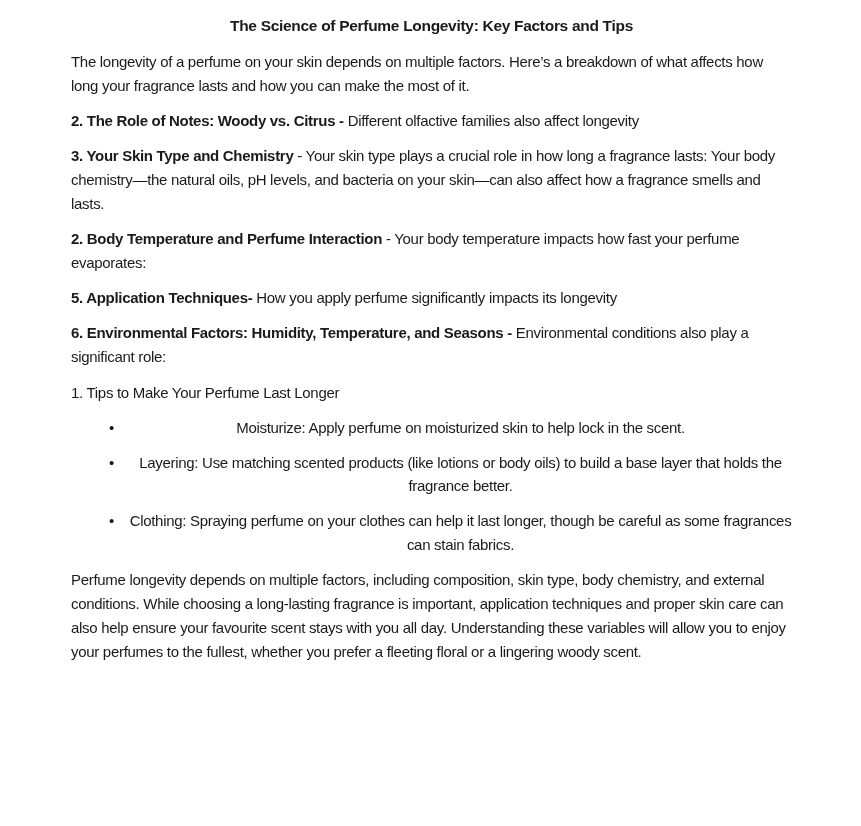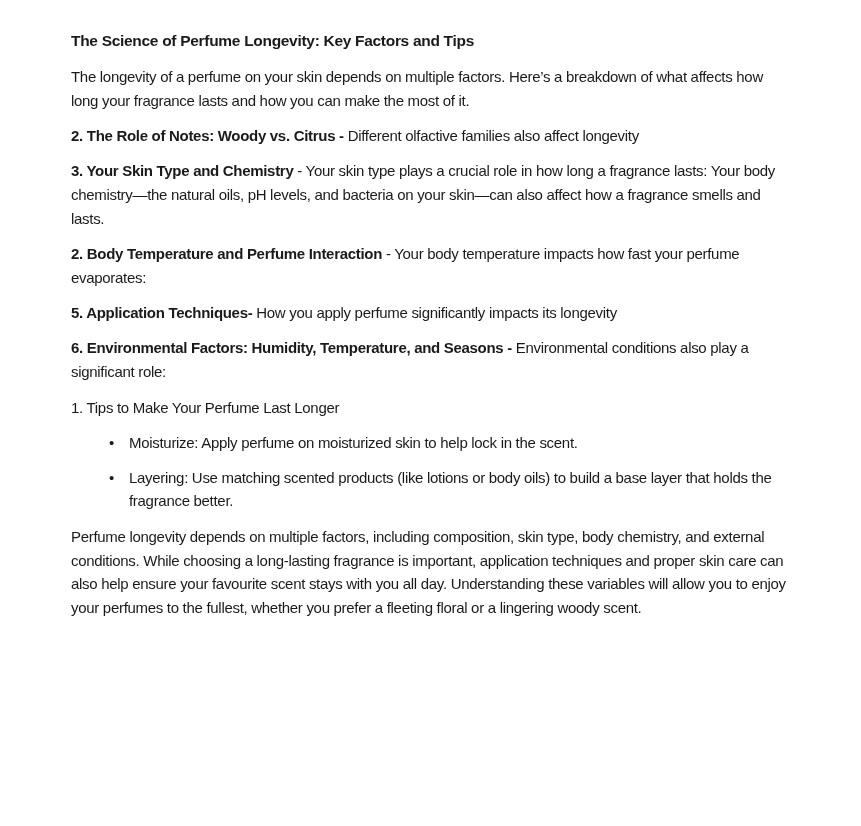--- a/index.html
+++ b/index.html
@@ -21,36 +21,37 @@
     background: #ffffff;
     padding: 14px 69px 20px 71px;
     font-size: 15px;
     line-height: 23.8px;
     letter-spacing: -0.3px;
     cursor: text;
   }
   .doc-title {
     font-size: 15.5px;
     font-weight: 700;
-    text-align: left;
-    margin: 15px 0 12px 0;
+    text-align: center;
+    margin: 0 0 12px 0;
   }
   p {
     margin: 11.5px 0;
   }
   .bold {
     font-weight: 400;
   }
   strong {
     font-weight: 700;
   }
   ul.tips-list {
     margin: 11px 0;
     padding: 0;
     list-style: none;
+    text-align: center;
   }
   ul.tips-list li {
     position: relative;
     padding-left: 58px;
     margin: 0 0 11px 0;
   }
   ul.tips-list li::before {
     content: "\2022";
     position: absolute;
     left: 38px;
@@ -83,17 +84,18 @@
 
   <p><strong>5. Application Techniques- </strong><span>How you apply perfume significantly impacts its longevity</span></p>
 
   <p><strong>6. Environmental Factors: Humidity, Temperature, and Seasons - </strong><span>Environmental conditions also play a significant role:</span></p>
 
   <p class="bold">1. Tips to Make Your Perfume Last Longer</p>
 
   <ul class="tips-list">
     <li><span>Moisturize: Apply perfume on moisturized skin to help lock in the scent.</span></li>
     <li><span>Layering: Use matching scented products (like lotions or body oils) to build a base layer that holds the fragrance better.</span></li>
+    <li><span>Clothing: Spraying perfume on your clothes can help it last longer, though be careful as some fragrances can stain fabrics.</span></li>
   </ul>
 
   <p class="bold">Perfume longevity depends on multiple factors, including composition, skin type, body chemistry, and external conditions. While choosing a long-lasting fragrance is important, application techniques and proper skin care can also help ensure your favourite scent stays with you all day. Understanding these variables will allow you to enjoy your perfumes to the fullest, whether you prefer a fleeting floral or a lingering woody scent.</p>
 
 </div>
 
 </body></html>

